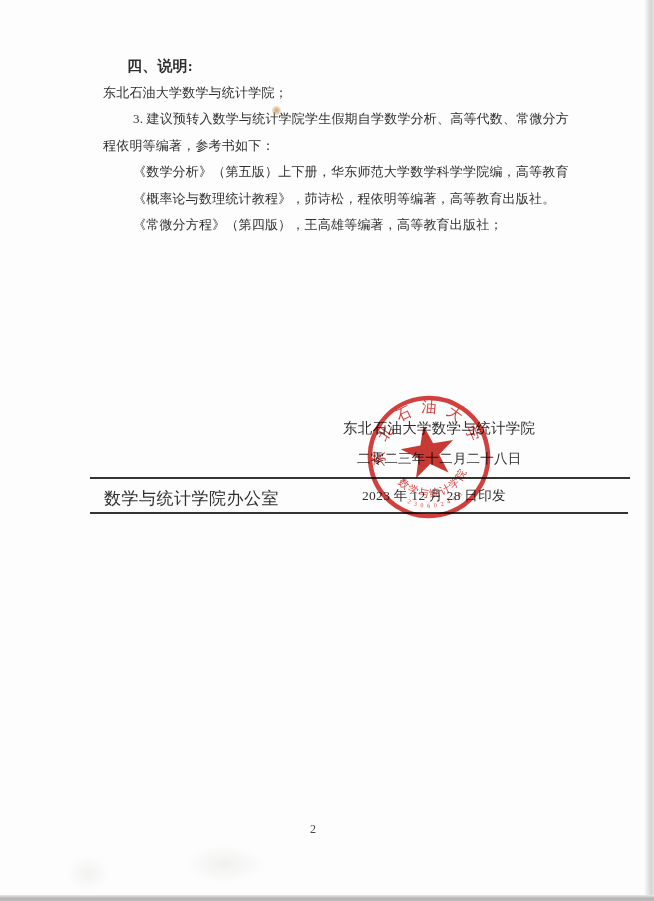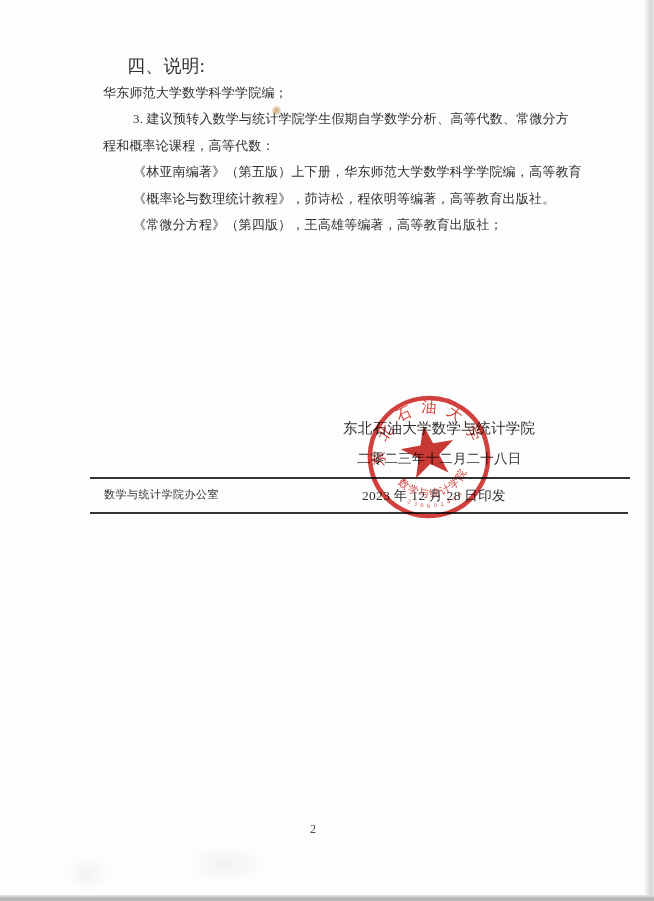--- a/index.html
+++ b/index.html
@@ -9,29 +9,29 @@
     font-family:"Liberation Serif","DejaVu Serif",serif;
     color:#2f2f2f;
   }
   
   .body-text{
     position:absolute;left:103px;top:53px;width:470px;
     font-size:13px;line-height:26.5px;letter-spacing:.2px;
   }
   .ln{white-space:nowrap;}
   .ln.ind{padding-left:30px;}
-  .ln.heading{font-weight:normal;font-size:18px;padding-left:24px;}
+  .ln.heading{font-weight:bold;font-size:15px;padding-left:24px;}
   
   .sig-org{position:absolute;left:343px;top:419px;font-size:14.5px;letter-spacing:.3px;white-space:nowrap;}
   .sig-date{position:absolute;left:357px;top:450px;font-size:13.5px;letter-spacing:.2px;white-space:nowrap;}
   
   .rule{position:absolute;height:1.6px;background:#343434;}
   .rule-top{left:90px;top:477px;width:540px;}
   .rule-bottom{left:90px;top:512px;width:538px;}
-  .footer-office{position:absolute;left:104px;top:487px;font-size:11px;letter-spacing:.5px;white-space:nowrap;}
+  .footer-office{position:absolute;left:104px;top:487px;font-size:17px;letter-spacing:.5px;white-space:nowrap;}
   .footer-issue{position:absolute;left:362px;top:487px;font-size:13.5px;letter-spacing:.3px;white-space:nowrap;}
   
   .page-num{position:absolute;left:305px;top:822px;width:16px;text-align:center;font-size:12px;color:#474747;}
   
   .stamp{
     position:absolute;left:354px;top:382px;width:150px;height:150px;
     mix-blend-mode:multiply;opacity:.9;
   }
   .stamp text{font-family:"Liberation Serif","DejaVu Serif",serif;fill:#cf2b26;}
   
@@ -46,24 +46,24 @@
   .smudge-b{position:absolute;left:66px;top:855px;width:44px;height:36px;border-radius:50%;
     background:radial-gradient(ellipse,rgba(178,178,170,.14),rgba(178,178,170,0) 70%);}
 </style>
 </head>
 <body>
 
 <div class="screen">
 
   <div class="body-text">
     <div class="ln heading">四、说明:</div>
-    <div class="ln">华东师范大学数学科学学院编；</div>
+    <div class="ln">东北石油大学数学与统计学院；</div>
     <div class="ln ind">3. 建议预转入数学与统计学院学生假期自学数学分析、高等代数、常微分方</div>
-    <div class="ln">程和概率论课程，高等代数：</div>
-    <div class="ln ind">《林亚南编著》（第五版）上下册，华东师范大学数学科学学院编，高等教育</div>
+    <div class="ln">程依明等编著，参考书如下：</div>
+    <div class="ln ind">《数学分析》（第五版）上下册，华东师范大学数学科学学院编，高等教育</div>
     <div class="ln ind">《概率论与数理统计教程》，茆诗松，程依明等编著，高等教育出版社。</div>
     <div class="ln ind">《常微分方程》（第四版），王高雄等编著，高等教育出版社；</div>
   </div>
 
   <div class="sig-org">东北石油大学数学与统计学院</div>
   <div class="sig-date">二零二三年十二月二十八日</div>
 
   <div class="rule rule-top"></div>
   <div class="footer-office">数学与统计学院办公室</div>
   <div class="footer-issue">2023 年 12 月 28 日印发</div>

